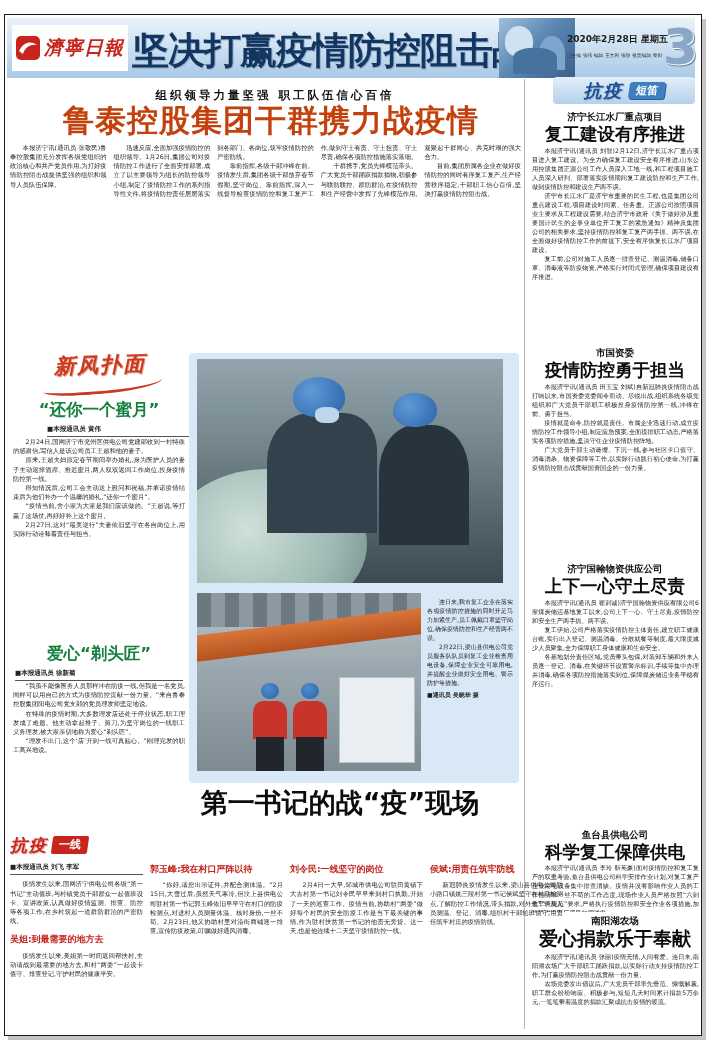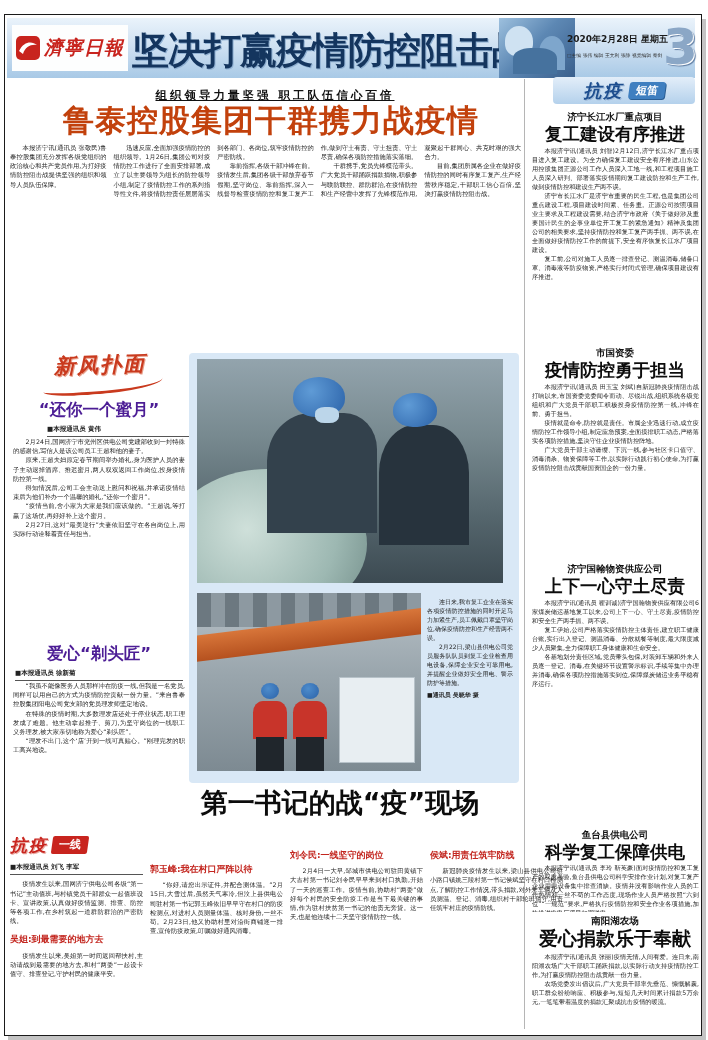--- a/index.html
+++ b/index.html
@@ -15,39 +15,39 @@
   .collage{left:492px;top:0;width:76px;height:60px;background:linear-gradient(135deg,#9dc0de 0%,#5d88b4 45%,#3a5f8c 100%);overflow:hidden;}
   .collage .c1{position:absolute;left:6px;top:8px;width:28px;height:30px;background:#cfe2f2;border-radius:50% 50% 40% 40%;}
   .collage .c2{position:absolute;left:40px;top:18px;width:26px;height:34px;background:#7ea6cc;border-radius:50% 50% 0 0;}
   .collage .c3{position:absolute;left:14px;top:30px;width:44px;height:26px;background:#46729e;border-radius:40% 40% 0 0;}
   .dateblock{left:560px;top:15px;width:106px;color:#1a1a1a;}
   .dateline{font-size:9px;font-weight:bold;white-space:nowrap;}
   .staffline{font-size:4.8px;margin-top:6px;white-space:nowrap;color:#333;}
   .pageno{left:656px;top:0px;width:38px;font-size:50px;font-weight:900;color:#8ba7c6;text-shadow:1px 1px 0 #ffffff,2px 2px 1px #5f7da3;}
 
   
-  .lead-kicker{left:30px;top:73px;width:480px;text-align:center;font-size:11.5px;font-weight:bold;letter-spacing:3px;color:#111;text-decoration:underline;}
+  .lead-kicker{left:30px;top:73px;width:480px;text-align:center;font-size:11.5px;font-weight:bold;letter-spacing:3px;color:#111;}
   .lead-headline{left:6px;top:85px;width:520px;text-align:center;font-size:31px;font-weight:700;color:#c2410c;letter-spacing:1px;white-space:nowrap;}
   .lead-body{left:5px;top:128px;width:511px;height:196px;column-count:5;column-gap:7px;font-size:6.3px;line-height:1.45;text-align:justify;color:#1c1c1c;overflow:hidden;}
   p{margin:0;text-indent:2em;}
   .vline{left:519px;top:64px;width:0;height:950px;border-left:1px solid #b5b5b5;}
 
   
   .kz-badge{left:548px;top:62px;width:142px;height:27px;background:linear-gradient(180deg,#e3eef9,#b4d1ec);border-radius:4px;display:flex;align-items:center;justify-content:center;gap:5px;}
   .kz-callig{font-size:18px;font-weight:900;font-style:italic;color:#1d4e8f;text-shadow:1px 1px 0 #9db9d8;letter-spacing:2px;}
   .kz-label{font-size:11px;font-weight:bold;color:#fff;background:#3f7fc0;padding:1px 7px;border-radius:3px;transform:skewX(-8deg);box-shadow:1px 1px 0 #2a5e94;}
   .sb-kicker{width:172px;left:524px;text-align:center;font-size:9.5px;font-weight:bold;color:#111;}
   .sb-headline{width:172px;left:524px;text-align:center;font-size:17.5px;font-weight:700;color:#0c0c0c;white-space:nowrap;}
   .sb-body{left:527px;width:167px;font-size:6.2px;line-height:1.45;text-align:justify;color:#1c1c1c;overflow:hidden;}
 
   
   .nw-badge{left:20px;top:336px;width:150px;height:38px;text-align:center;}
   .nw-badge .t{display:inline-block;font-size:21px;font-weight:900;font-style:italic;color:#c93a1e;letter-spacing:2px;transform:rotate(-2deg);text-shadow:1px 1px 0 #e8a08c;}
   .nw-swoosh{position:absolute;left:18px;top:28px;width:120px;height:12px;border-bottom:3px solid #c93a1e;border-radius:0 0 60% 40%/0 0 12px 6px;transform:rotate(-4deg);}
-  .nw-headline{left:6px;width:176px;text-align:center;font-size:16.5px;font-weight:900;color:#4c1d95;white-space:nowrap;}
+  .nw-headline{left:6px;width:176px;text-align:center;font-size:16.5px;font-weight:900;color:#15803d;white-space:nowrap;}
   .byline{font-size:6.5px;font-weight:bold;color:#222;border-bottom:1px solid #555;padding-bottom:2px;}
   .nw-body{left:8px;width:172px;font-size:6.3px;line-height:1.46;text-align:justify;color:#1c1c1c;overflow:hidden;}
 
   
   .panel{left:184px;top:338px;width:330px;height:430px;background:#d9e8f6;border-radius:4px;}
   .photo{position:absolute;overflow:hidden;}
   .photo1{left:8px;top:6px;width:306px;height:224px;background:linear-gradient(180deg,#93a4ad 0%,#77898f 35%,#55666d 70%,#3c4a52 100%);}
   .p1-turbine{position:absolute;left:-30px;top:110px;width:200px;height:150px;background:radial-gradient(circle at 40% 40%,#cfe0da,#9db8b2 60%,#6f8a86);border-radius:50%;}
   .p1-helm1{position:absolute;left:96px;top:18px;width:52px;height:40px;background:radial-gradient(circle at 35% 35%,#5f9bd6,#2b62a8);border-radius:50% 50% 45% 45%;}
   .p1-helm2{position:absolute;left:196px;top:34px;width:44px;height:34px;background:radial-gradient(circle at 35% 35%,#5f9bd6,#2b62a8);border-radius:50% 50% 45% 45%;}
@@ -68,21 +68,21 @@
 
   
   .fl-headline{left:120px;top:770px;width:430px;text-align:center;font-size:27px;font-weight:900;color:#0c0c0c;white-space:nowrap;}
   .fl-row{left:5px;top:816px;width:558px;height:200px;display:flex;gap:7px;}
   .fl-col{width:133px;font-size:6.3px;line-height:1.46;text-align:justify;color:#1c1c1c;overflow:hidden;}
   .fl-badge{height:28px;display:flex;align-items:center;gap:4px;margin-bottom:4px;}
   .fl-callig{font-size:17px;font-weight:900;font-style:italic;color:#c8241e;letter-spacing:2px;text-shadow:1px 1px 0 #e8a79f;}
   .fl-label{font-size:11px;font-weight:bold;color:#fff;background:#c8241e;padding:1px 7px;border-radius:2px;transform:skewX(-8deg);}
   .subhead{font-size:9px;font-weight:bold;color:#c3261f;text-indent:0;margin:8px 0 4px 0;white-space:nowrap;}
   .fl-col .byline{display:block;margin-bottom:4px;}
-  .mt24{margin-top:32px;} .mt18{margin-top:18px;}
+  .mt24{margin-top:32px;} .mt18{margin-top:32px;}
 </style>
 </head>
 <body>
 
 <div class="sheet">
 
   <div class="abs mast">
     <div class="abs logo">
       <svg width="26" height="26" viewBox="0 0 26 26">
         <rect x="1" y="1" width="24" height="24" rx="5" fill="#c8241e"></rect>

